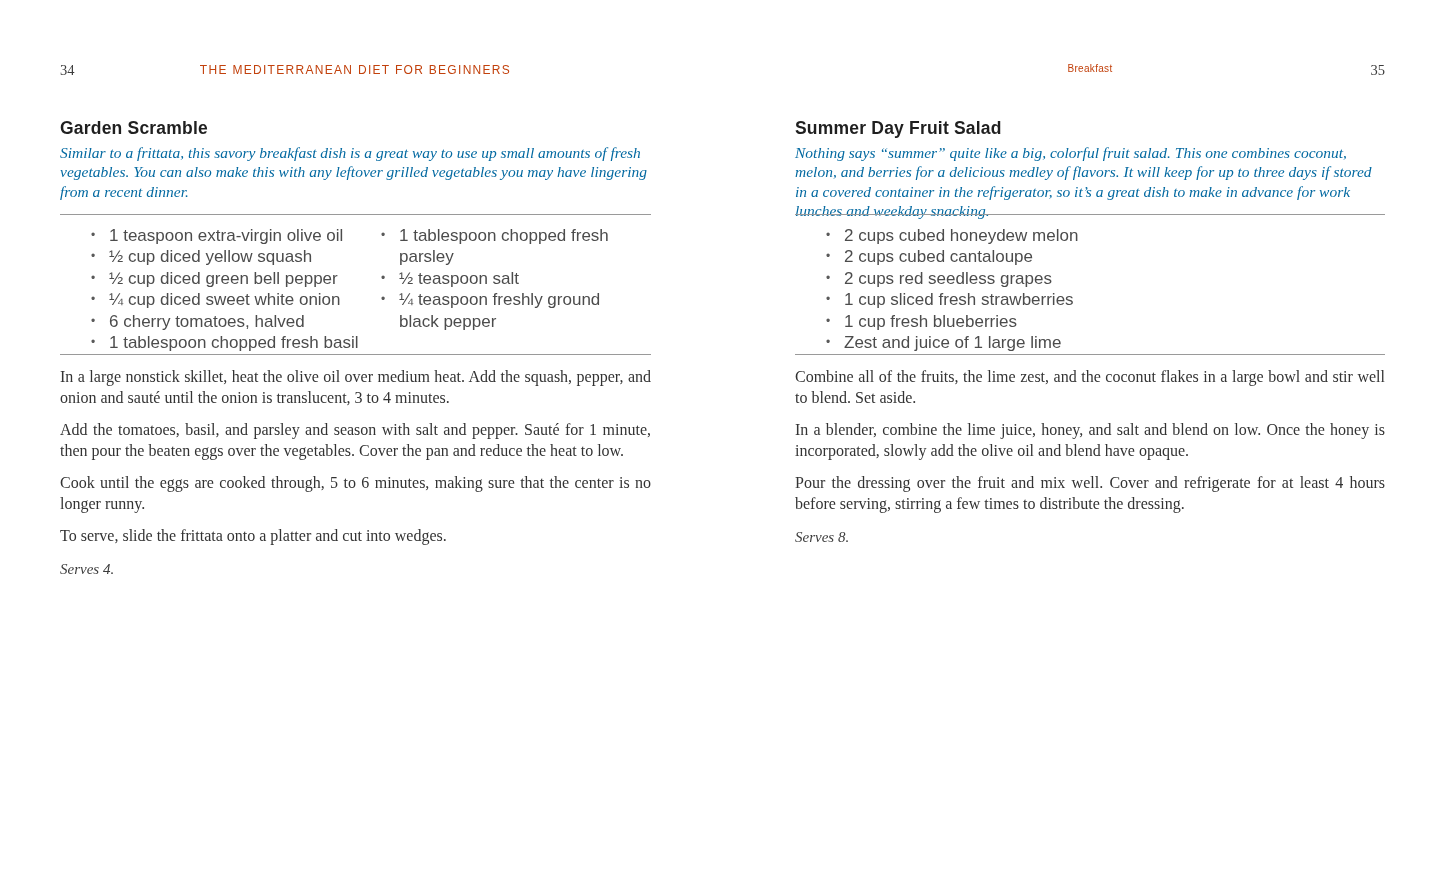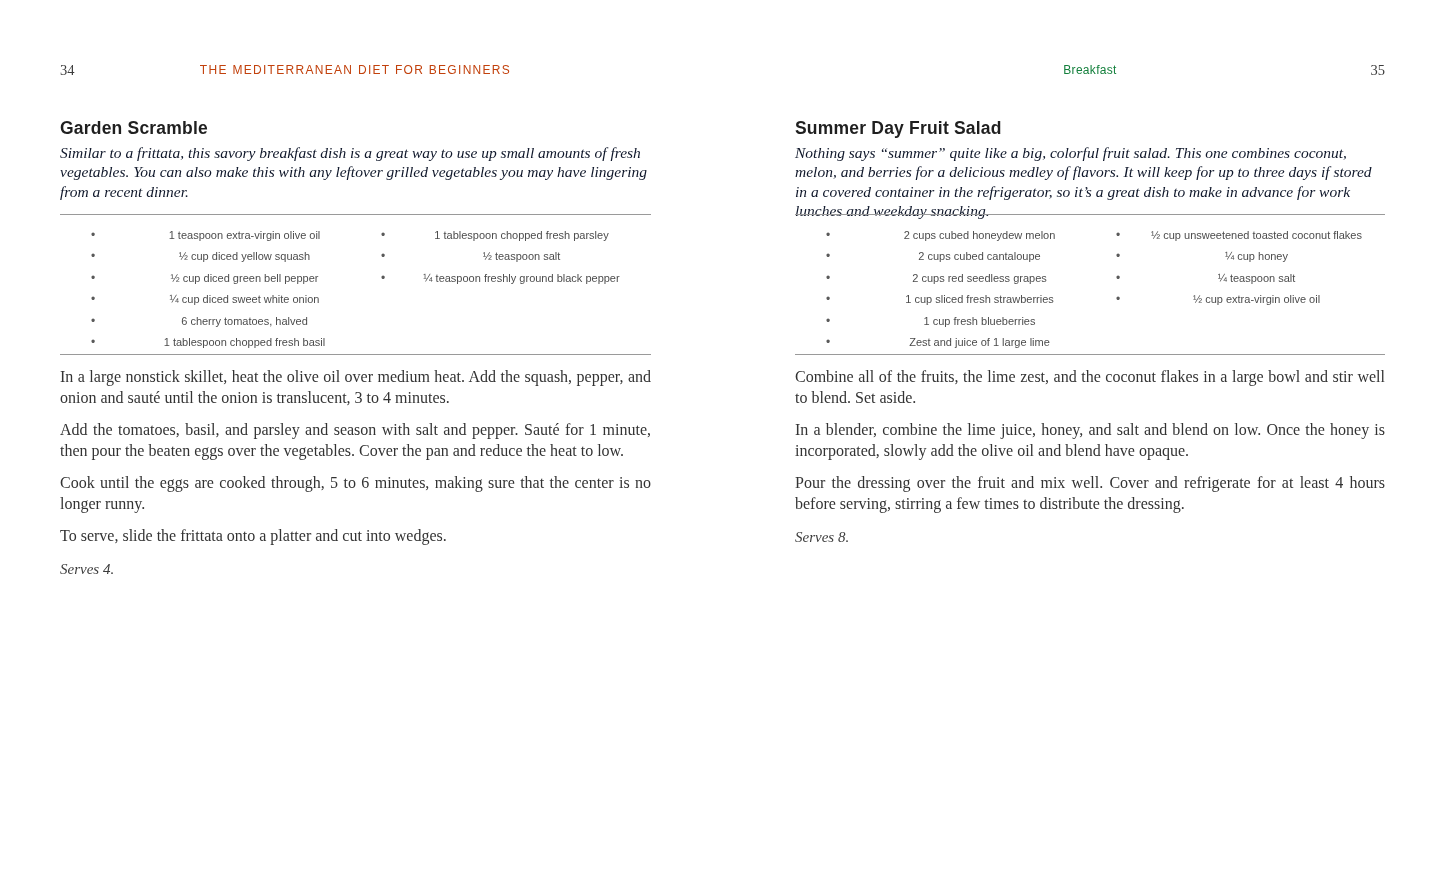--- a/index.html
+++ b/index.html
@@ -27,21 +27,21 @@
     height: 18px;
   }
   .running-head {
     position: absolute;
     left: 0; right: 0;
     text-align: center;
     font-size: 12px;
     color: #c2410c;
   }
   .running-head.caps { letter-spacing: 1.3px; }
-  .running-head.plain { font-size: 12px; letter-spacing: 0.3px; color: #15803d; }
+  .running-head.plain { font-size: 10px; letter-spacing: 0.3px; color: #c2410c; }
   .page-number {
     position: absolute;
     font-family: "Liberation Serif", serif;
     font-size: 14.5px;
     color: #3d3d3d;
     top: -1px;
   }
   .page-number.left-num  { left: 0; }
   .page-number.right-num { right: 0; }
 
@@ -56,21 +56,21 @@
   }
 
   .recipe-intro {
     position: absolute;
     top: 143px;
     left: 0; right: 0;
     font-family: "Liberation Serif", serif;
     font-style: italic;
     font-size: 15.5px;
     line-height: 19.3px;
-    color: #0f172a;
+    color: #0369a1;
   }
 
   .ingredients {
     position: absolute;
     top: 214px;
     left: 0; right: 0;
     height: 141px;
     box-sizing: border-box;
     border-top: 1px solid #9a9a9a;
     border-bottom: 1px solid #9a9a9a;
@@ -78,24 +78,23 @@
   .ing-col {
     position: absolute;
     top: 10px;
   }
   .ing-col.col1 { left: 28px;  width: 292px; }
   .ing-col.col2 { left: 318px; width: 266px; }
   .ing-list { list-style: none; margin: 0; padding: 0; }
   .ingredient {
     position: relative;
     padding-left: 21px;
-    font-size: 11px;
+    font-size: 17px;
     line-height: 21.4px;
     color: #4c4c4c;
-    text-align: center;
   }
   .ingredient::before {
     content: "\2022";
     position: absolute;
     left: 3px;
     top: 0;
     font-size: 12px;
     color: #5a5a5a;
   }
 
@@ -177,28 +176,20 @@
     <div class="ing-col col1">
       <ul class="ing-list">
           <li class="ingredient">2 cups cubed honeydew melon</li>
           <li class="ingredient">2 cups cubed cantaloupe</li>
           <li class="ingredient">2 cups red seedless grapes</li>
           <li class="ingredient">1 cup sliced fresh strawberries</li>
           <li class="ingredient">1 cup fresh blueberries</li>
           <li class="ingredient">Zest and juice of 1 large lime</li>
         </ul>
     </div>
-    <div class="ing-col col2">
-      <ul class="ing-list">
-          <li class="ingredient">½ cup unsweetened toasted coconut flakes</li>
-          <li class="ingredient">¼ cup honey</li>
-          <li class="ingredient">¼ teaspoon salt</li>
-          <li class="ingredient">½ cup extra-virgin olive oil</li>
-        </ul>
-    </div>
   </div>
 
   <div class="method">
     <div class="method-paragraphs">
         <p>Combine all of the fruits, the lime zest, and the coconut flakes in a large bowl and stir well to blend. Set aside.</p>
         <p>In a blender, combine the lime juice, honey, and salt and blend on low. Once the honey is incorporated, slowly add the olive oil and blend have opaque.</p>
         <p>Pour the dressing over the fruit and mix well. Cover and refrigerate for at least 4 hours before serving, stirring a few times to distribute the dressing.</p>
       </div>
     <div class="serves">Serves 8.</div>
   </div>

